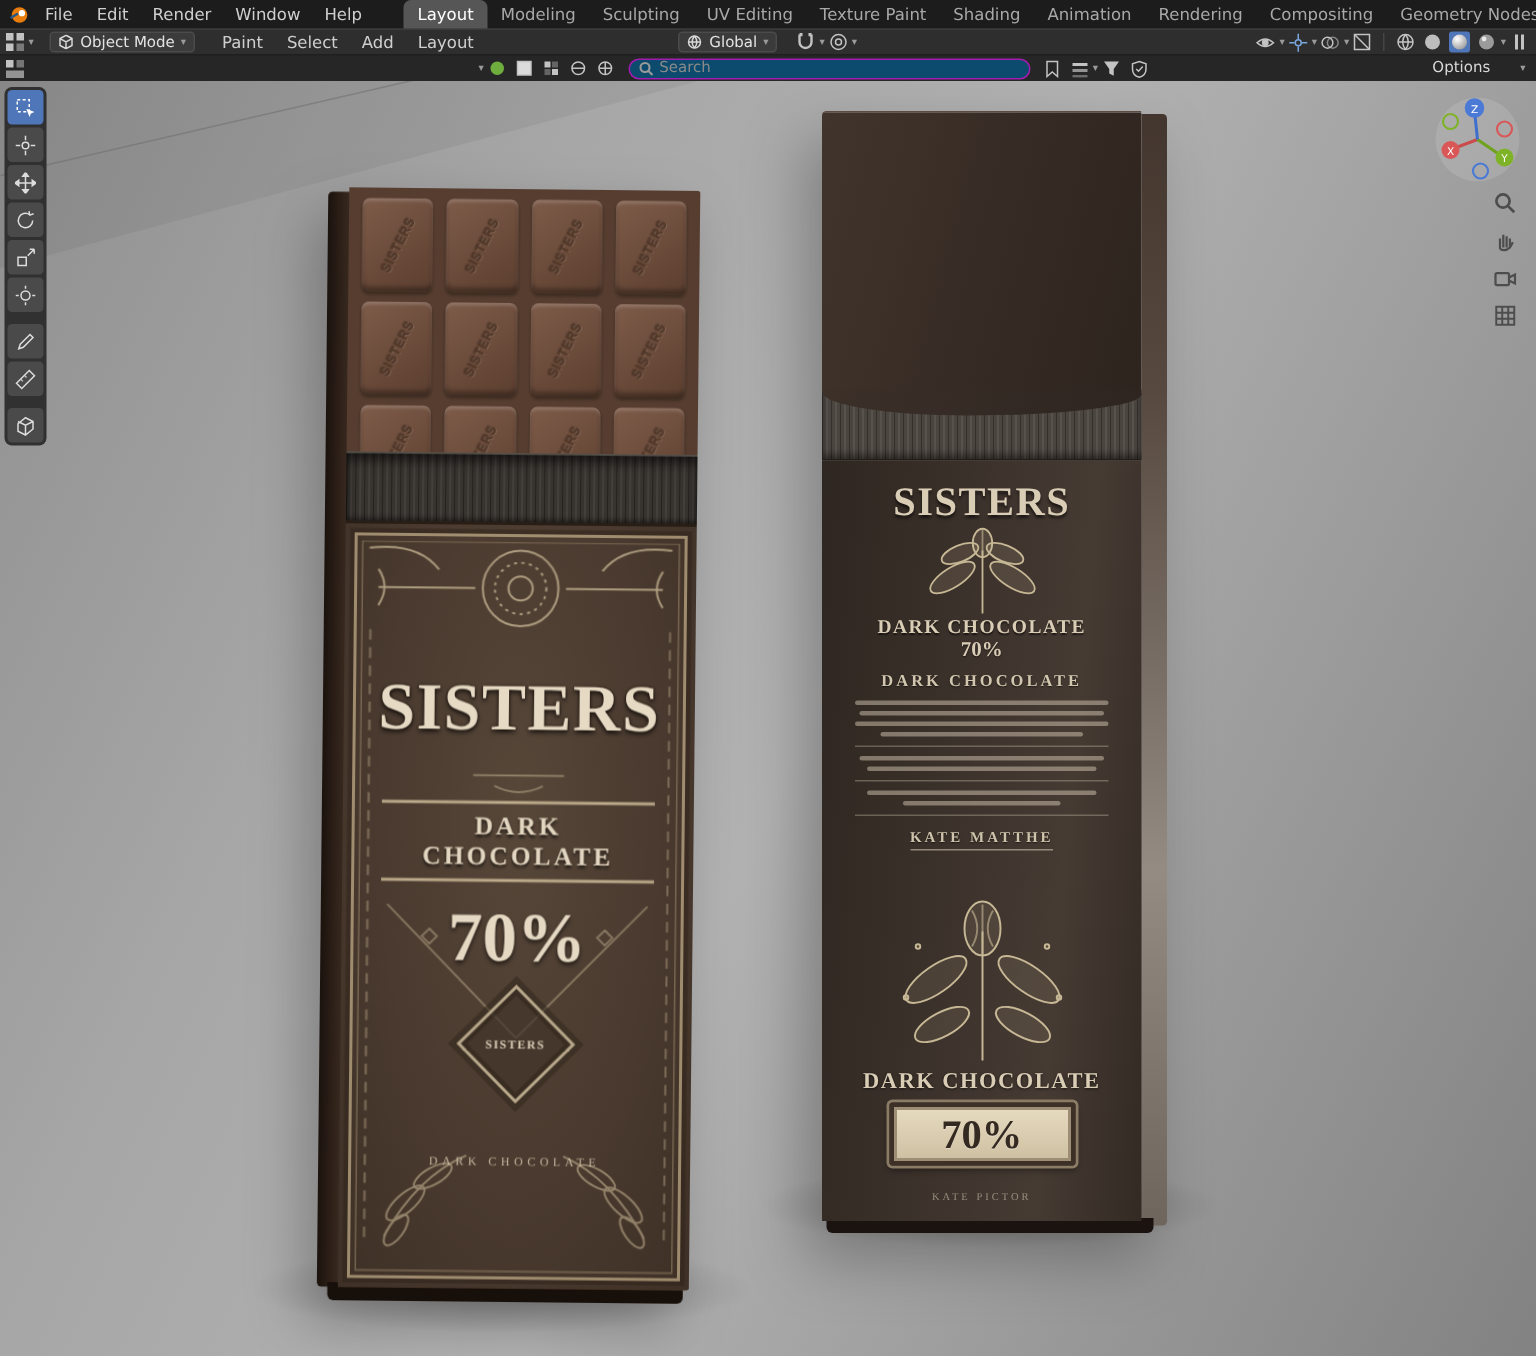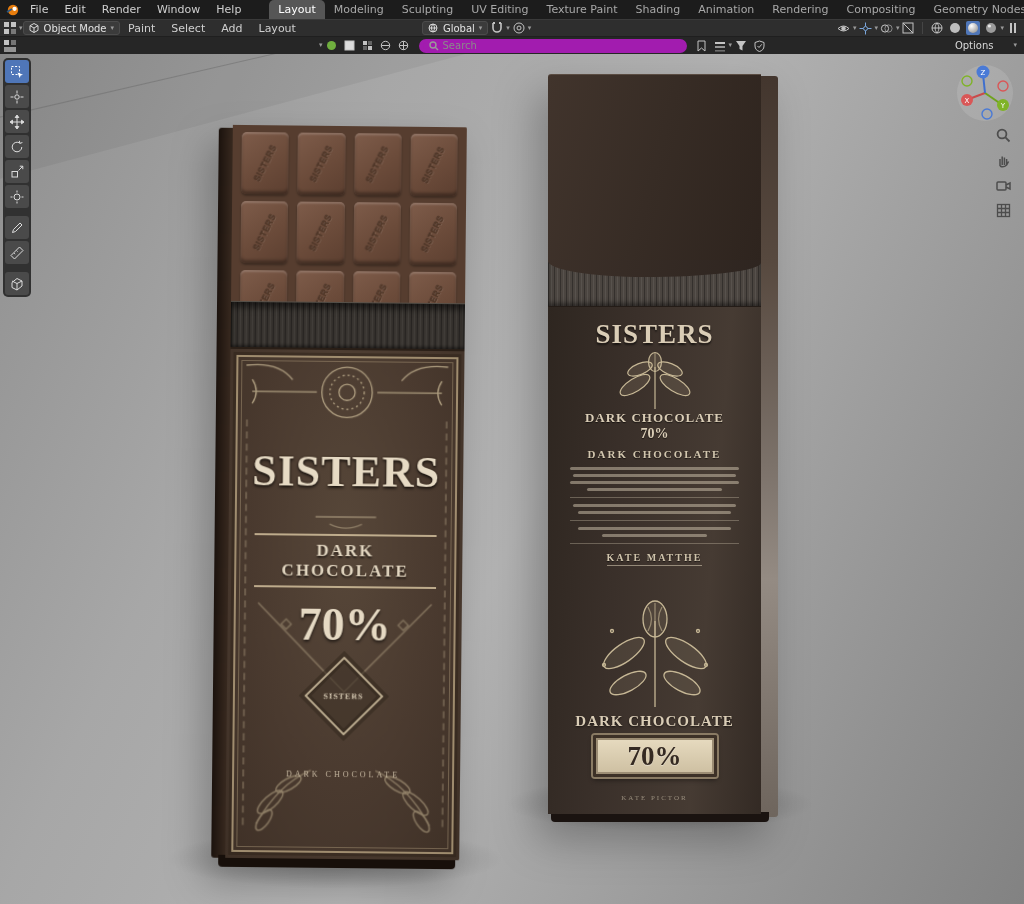--- a/index.html
+++ b/index.html
@@ -21,31 +21,31 @@
   .ws-tabs { display:flex; align-items:flex-end; margin-left:20px; height:19px; }
   .ws-tab { padding:3px 9px 3px; font-size:11px; color:#a8a8a8; border-radius:5px 5px 0 0; white-space:nowrap; }
   .ws-tab.active { background:#565656; color:#ffffff; }
   
   .hrow { position:absolute; left:0; right:0; display:flex; align-items:center; z-index:39; }
   .hrow2 { top:19px; height:17px; background:#2e2e2e; border-top:1px solid #3a3a3a; }
   .hrow3 { top:36px; height:18px; background:#262626; border-top:1px solid #1f1f1f; }
   .pill {
     display:flex; align-items:center; gap:4px; height:14px;
     background:#3b3b3b; border:1px solid #4b4b4b; border-radius:3px;
-    padding:0 5px; font-size:10px; color:#e2e2e2; margin:0 0; white-space:nowrap;
+    padding:0 5px; font-size:10px; color:#e2e2e2; margin:0 10px; white-space:nowrap;
   }
   .caret { font-size:7px; color:#9a9a9a; line-height:1; }
   .ic { width:14px; height:14px; display:inline-flex; align-items:center; justify-content:center; color:#c3c3c3; margin:0 2px; }
   .ic svg { display:block; }
   .ic.active { background:#4f76b8; border-radius:2px; color:#fff; }
   .ic.blue { color:#7aa7dd; }
   .hsep { width:1px; height:12px; background:#454545; margin:0 5px; }
   .search-box {
     display:flex; align-items:center; gap:4px; height:14px; width:268px;
-    background:#a21caf; border:4px solid #a21caf; border-radius:7px;
+    background:#0c4a6e; border:1px solid #a21caf; border-radius:7px;
     padding:0 6px; color:#8e8e8e; margin:0 6px;
   }
   .search-box input {
     background:transparent; border:none; outline:none; color:#cfcfcf;
     font-family:"DejaVu Sans",sans-serif; font-size:10px; width:100%;
   }
   .search-box input::placeholder { color:#8a8a8a; }
   .options-btn { display:flex; align-items:center; gap:20px; padding:1px 7px; border-radius:3px; color:#d8d8d8; font-size:10px; }
   
   .viewport {

